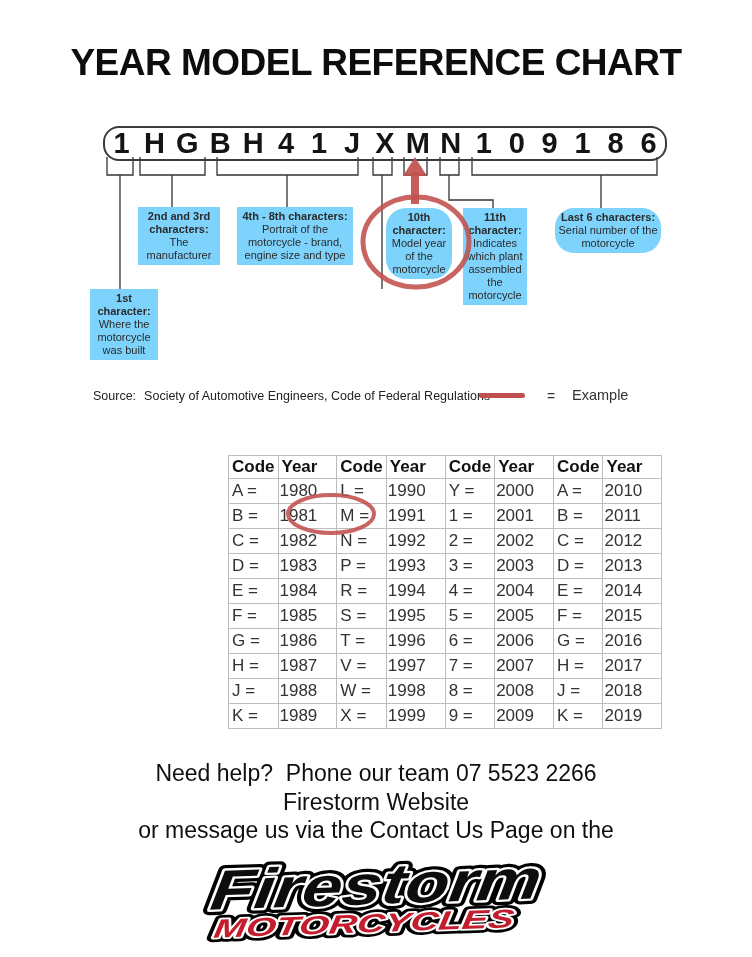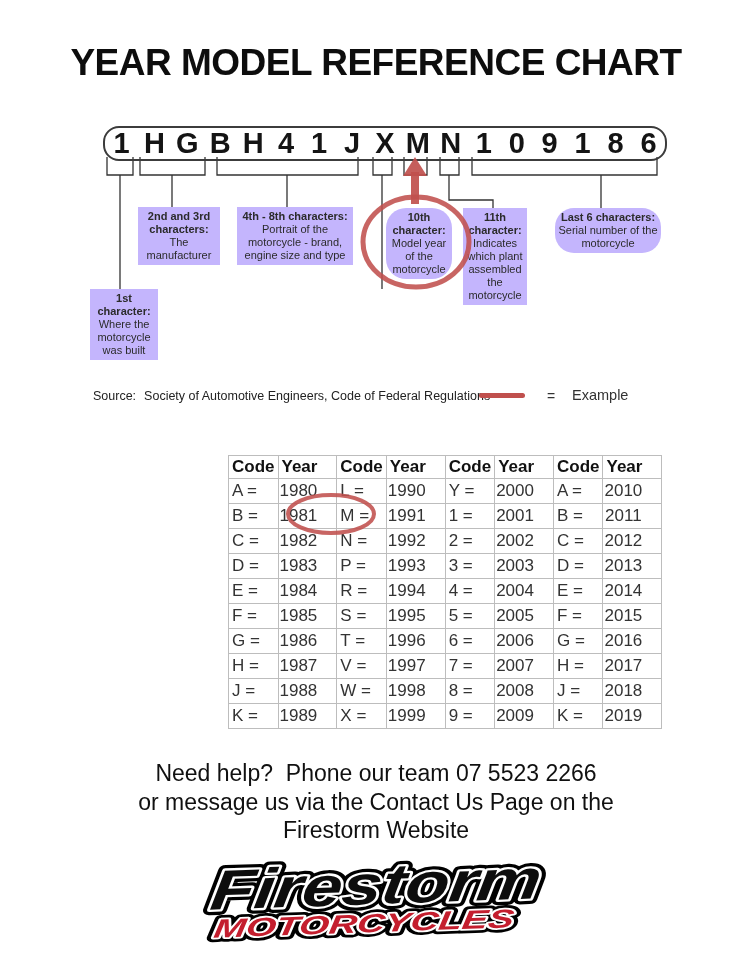--- a/index.html
+++ b/index.html
@@ -9,21 +9,21 @@
          font-size:37px;font-weight:800;letter-spacing:-0.5px;color:#0d0d0d;}
   
   .vin-box{position:absolute;left:103px;top:126px;width:560px;height:31px;
            border:2px solid #3c3c3c;border-radius:16px;display:flex;align-items:center;z-index:2;}
   .vin-char{flex:1;text-align:center;font-size:29px;font-weight:bold;color:#141414;line-height:1;}
   
   .svg-layer{position:absolute;left:0;top:0;width:752px;height:957px;pointer-events:none;}
   #connectors{z-index:1;}
   #highlights{z-index:3;}
   
-  .callout{position:absolute;z-index:2;background:#c4b5fd;color:#2b2b2b;
+  .callout{position:absolute;z-index:2;background:#7dd3fc;color:#2b2b2b;
            font-size:11px;line-height:13px;text-align:center;padding:3px 2px;}
   .callout .co-head{font-weight:bold;}
   .co-first{left:90px;top:289px;width:64px;}
   .co-secondthird{left:138px;top:207px;width:78px;}
   .co-fourtheighth{left:237px;top:207px;width:112px;}
   .co-ninth{left:337px;top:289px;width:96px;}
   .co-tenth{left:386px;top:208px;width:62px;border-radius:20px;}
   .co-eleventh{left:463px;top:208px;width:60px;}
   .co-lastsix{left:555px;top:208px;width:102px;border-radius:19px;}
   
@@ -31,21 +31,21 @@
   .source-row .src-text{margin-left:8px;}
   .legend-dash{position:absolute;left:479px;top:393px;width:46px;height:5px;border-radius:3px;z-index:2;}
   .legend-eq{position:absolute;left:547px;top:388px;font-size:14px;color:#333;z-index:2;}
   .legend-label{position:absolute;left:572px;top:387px;font-size:14.5px;color:#333;z-index:2;}
   
   .year-table{position:absolute;left:228px;top:455px;border-collapse:collapse;z-index:2;
               font-size:17px;color:#333;}
   .year-table th,.year-table td{border:1px solid #bdbdbd;height:22px;}
   .year-table th{font-weight:bold;color:#111;text-align:left;padding:0 3px 0 3px;}
   .year-table td.code{text-align:left;padding-left:3px;width:31px;}
-  .year-table td.year{text-align:center;padding-right:19px;width:29px;}
+  .year-table td.year{text-align:left;padding-right:19px;width:29px;}
   
   .help{position:absolute;top:759px;left:0;right:0;text-align:center;font-weight:normal;
         font-size:23px;line-height:28.5px;color:#101010;z-index:2;}
   .help-line{white-space:pre-wrap;}
   
   .logo-svg{position:absolute;left:166px;top:852px;z-index:2;}
 </style>
 </head>
 <body>
 
@@ -234,22 +234,22 @@
           <td class="code">9 =</td>
           <td class="year">2009</td>
           <td class="code">K =</td>
           <td class="year">2019</td>
         </tr>
       </tbody>
   </table>
 
   <div class="help">
     <div class="help-line">Need help?  Phone our team 07 5523 2266</div>
+    <div class="help-line">Firestorm Website</div>
     <div class="help-line">or message us via the Contact Us Page on the</div>
-    <div class="help-line">Firestorm Website</div>
   </div>
 
   <svg class="logo-svg" width="420" height="100" viewBox="0 0 420 100">
     <g transform="rotate(-2 210 55) skewX(-10)" font-family="'Liberation Sans', sans-serif" font-weight="bold" font-style="italic" text-anchor="start">
       <text x="52" y="52" font-size="56" textLength="330" lengthAdjust="spacingAndGlyphs" stroke="#000" stroke-width="11" stroke-linejoin="round">Firestorm</text>
       <text x="60" y="80" font-size="26" textLength="300" lengthAdjust="spacingAndGlyphs" stroke="#000" stroke-width="9" stroke-linejoin="round">MOTORCYCLES</text>
       <text x="52" y="52" font-size="56" textLength="330" lengthAdjust="spacingAndGlyphs" stroke="#fff" stroke-width="4.5" stroke-linejoin="round">Firestorm</text>
       <text x="52" y="52" font-size="56" textLength="330" lengthAdjust="spacingAndGlyphs" fill="#0d0d0d">Firestorm</text>
       <text x="60" y="80" font-size="26" textLength="300" lengthAdjust="spacingAndGlyphs" stroke="#fff" stroke-width="3.5" stroke-linejoin="round">MOTORCYCLES</text>
       <text x="60" y="80" font-size="26" textLength="300" lengthAdjust="spacingAndGlyphs" fill="#c41e2e">MOTORCYCLES</text>

